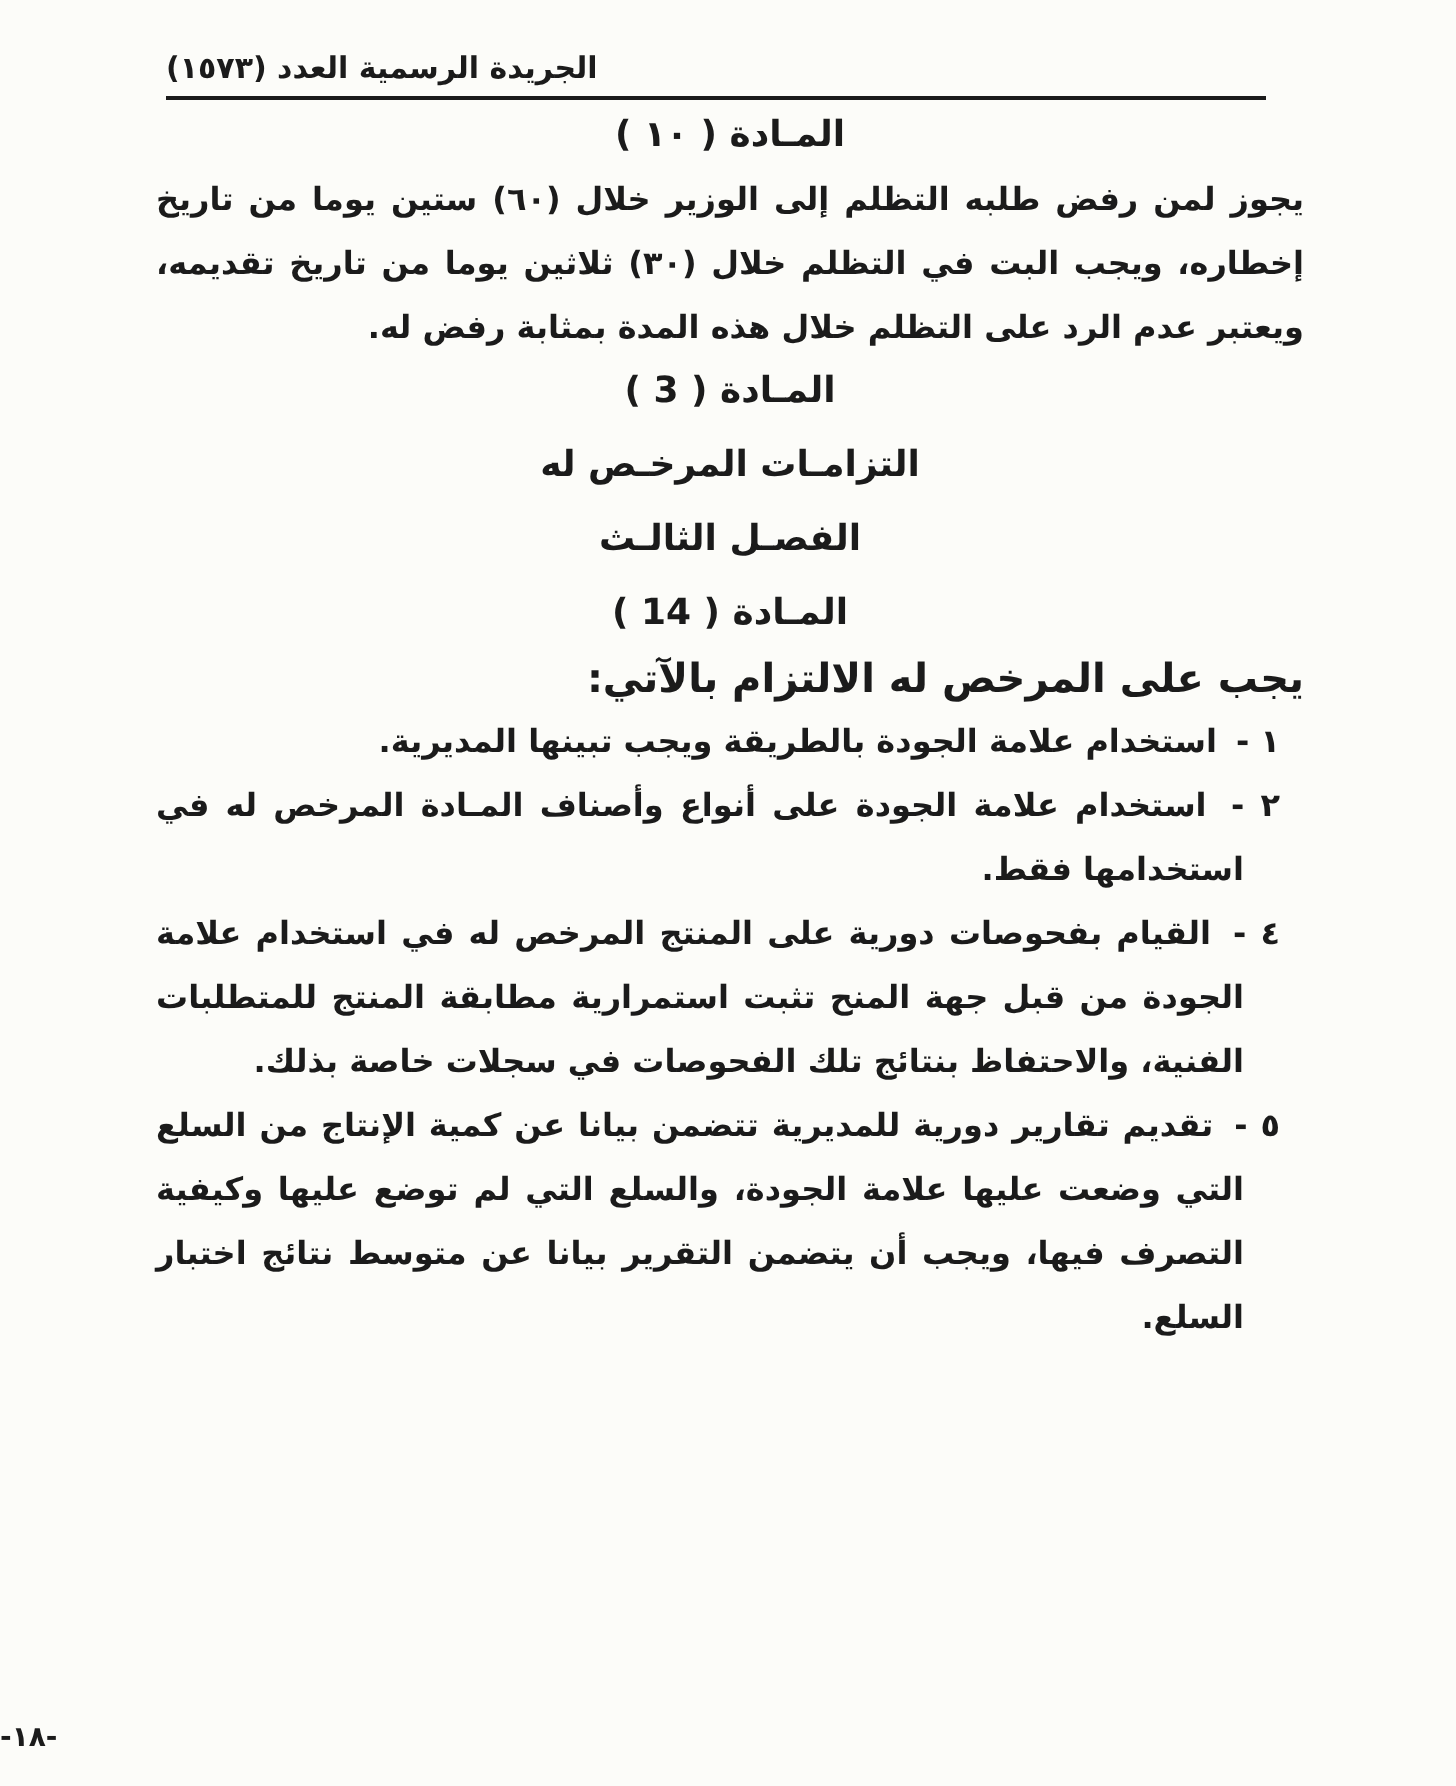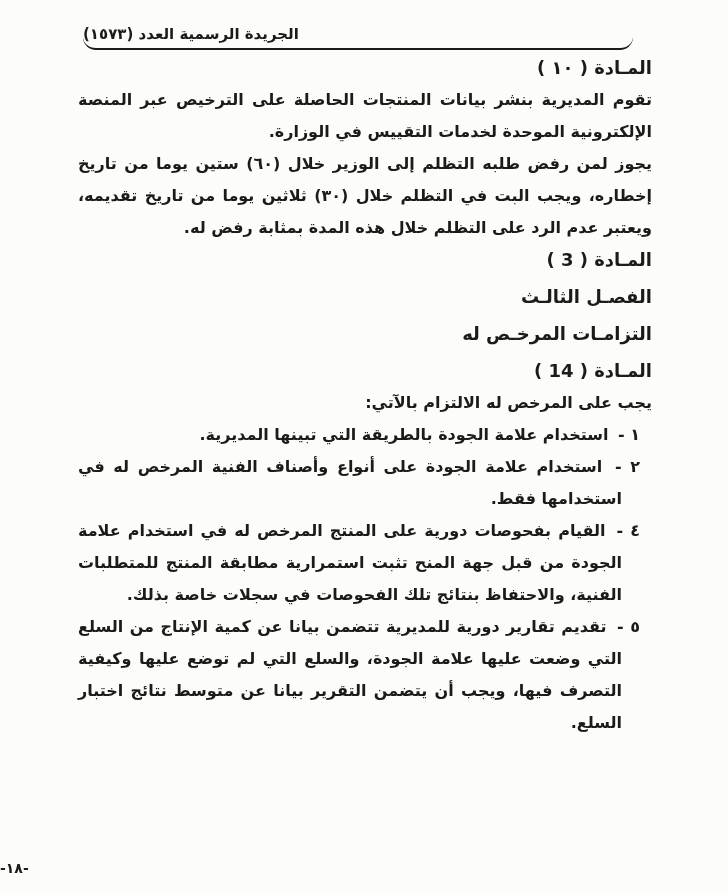--- a/index.html
+++ b/index.html
@@ -1,15 +1,15 @@
 <!DOCTYPE html>
 <html lang="ar" dir="rtl"><head>
 <meta charset="utf-8">
 <style>
-  * { box-sizing: border-box; margin: 0; padding: 0; border-radius: 13px; }
+  * { box-sizing: border-box; margin: 0; padding: 0; }
   html, body { width: 728px; height: 893px; }
   body {
     background: #fcfcf9;
     font-family: "DejaVu Sans", sans-serif;
     color: #1b1b1b;
     overflow: hidden;
     position: relative;
   }
   .page {
     width: 728px;
@@ -34,36 +34,36 @@
     font-weight: bold;
     line-height: 20px;
     white-space: nowrap;
   }
   
   .content {
     padding: 2px 76px 0 78px;
     direction: rtl;
   }
   .article-heading {
-    text-align: right;
+    text-align: center;
     font-size: 18px;
     font-weight: bold;
     line-height: 32px;
   }
   .body-par {
     font-size: 16px;
     font-weight: bold;
     line-height: 32px;
     text-align: justify;
     text-align-last: right;
   }
   .chapter-title, .chapter-subtitle { margin-top: 5px; }
   .article13-heading { margin-top: 5px; }
   .intro-line {
-    font-size: 16px;
+    font-size: 20px;
     font-weight: bold;
     line-height: 32px;
     text-align: right;
   }
   .list-item {
     font-size: 16px;
     font-weight: bold;
     line-height: 32px;
     text-align: justify;
     text-align-last: right;
@@ -93,41 +93,40 @@
 
   <div class="page-header">
     <div class="header-inner">
       <div class="gazette-title">الجريدة الرسمية العدد (١٥٧٣)</div>
     </div>
   </div>
 
   <div class="content">
 
     <h2 class="article-heading">المـادة ( ١٠ )</h2>
-    <p class="body-par">تقوم المديرية بنشر بيانات المنتجات الحاصلة على الترخيص عبر المنصة الإلكترونية الموحدة لخدمات التقييس في الوزارة.</p>
 
     <p class="body-par">يجوز لمن رفض طلبه التظلم إلى الوزير خلال (٦٠) ستين يوما من تاريخ إخطاره، ويجب البت في التظلم خلال (٣٠) ثلاثين يوما من تاريخ تقديمه، ويعتبر عدم الرد على التظلم خلال هذه المدة بمثابة رفض له.</p>
 
     <h2 class="article-heading">المـادة ( 3 )</h2>
 
+    <h2 class="article-heading chapter-subtitle">التزامـات المرخـص له</h2>
     <h2 class="article-heading chapter-title">الفصـل الثالـث</h2>
-    <h2 class="article-heading chapter-subtitle">التزامـات المرخـص له</h2>
 
     <h2 class="article-heading article13-heading">المـادة ( 14 )</h2>
 
     <p class="intro-line">يجب على المرخص له الالتزام بالآتي:</p>
 
     <div class="list-item">
       <span class="item-marker">١ -</span>
-      <span>استخدام علامة الجودة بالطريقة التي تبينها المديرية.</span>
+      <span>استخدام علامة الجودة بالطريقة ويجب تبينها المديرية.</span>
     </div>
 
     <div class="list-item">
       <span class="item-marker">٢ -</span>
-      <span>استخدام علامة الجودة على أنواع وأصناف الفنية المرخص له في استخدامها فقط.</span>
+      <span>استخدام علامة الجودة على أنواع وأصناف المـادة المرخص له في استخدامها فقط.</span>
     </div>
 
 
     <div class="list-item">
       <span class="item-marker">٤ -</span>
       <span>القيام بفحوصات دورية على المنتج المرخص له في استخدام علامة الجودة من قبل جهة المنح تثبت استمرارية مطابقة المنتج للمتطلبات الفنية، والاحتفاظ بنتائج تلك الفحوصات في سجلات خاصة بذلك.</span>
     </div>
 
     <div class="list-item">
       <span class="item-marker">٥ -</span>

